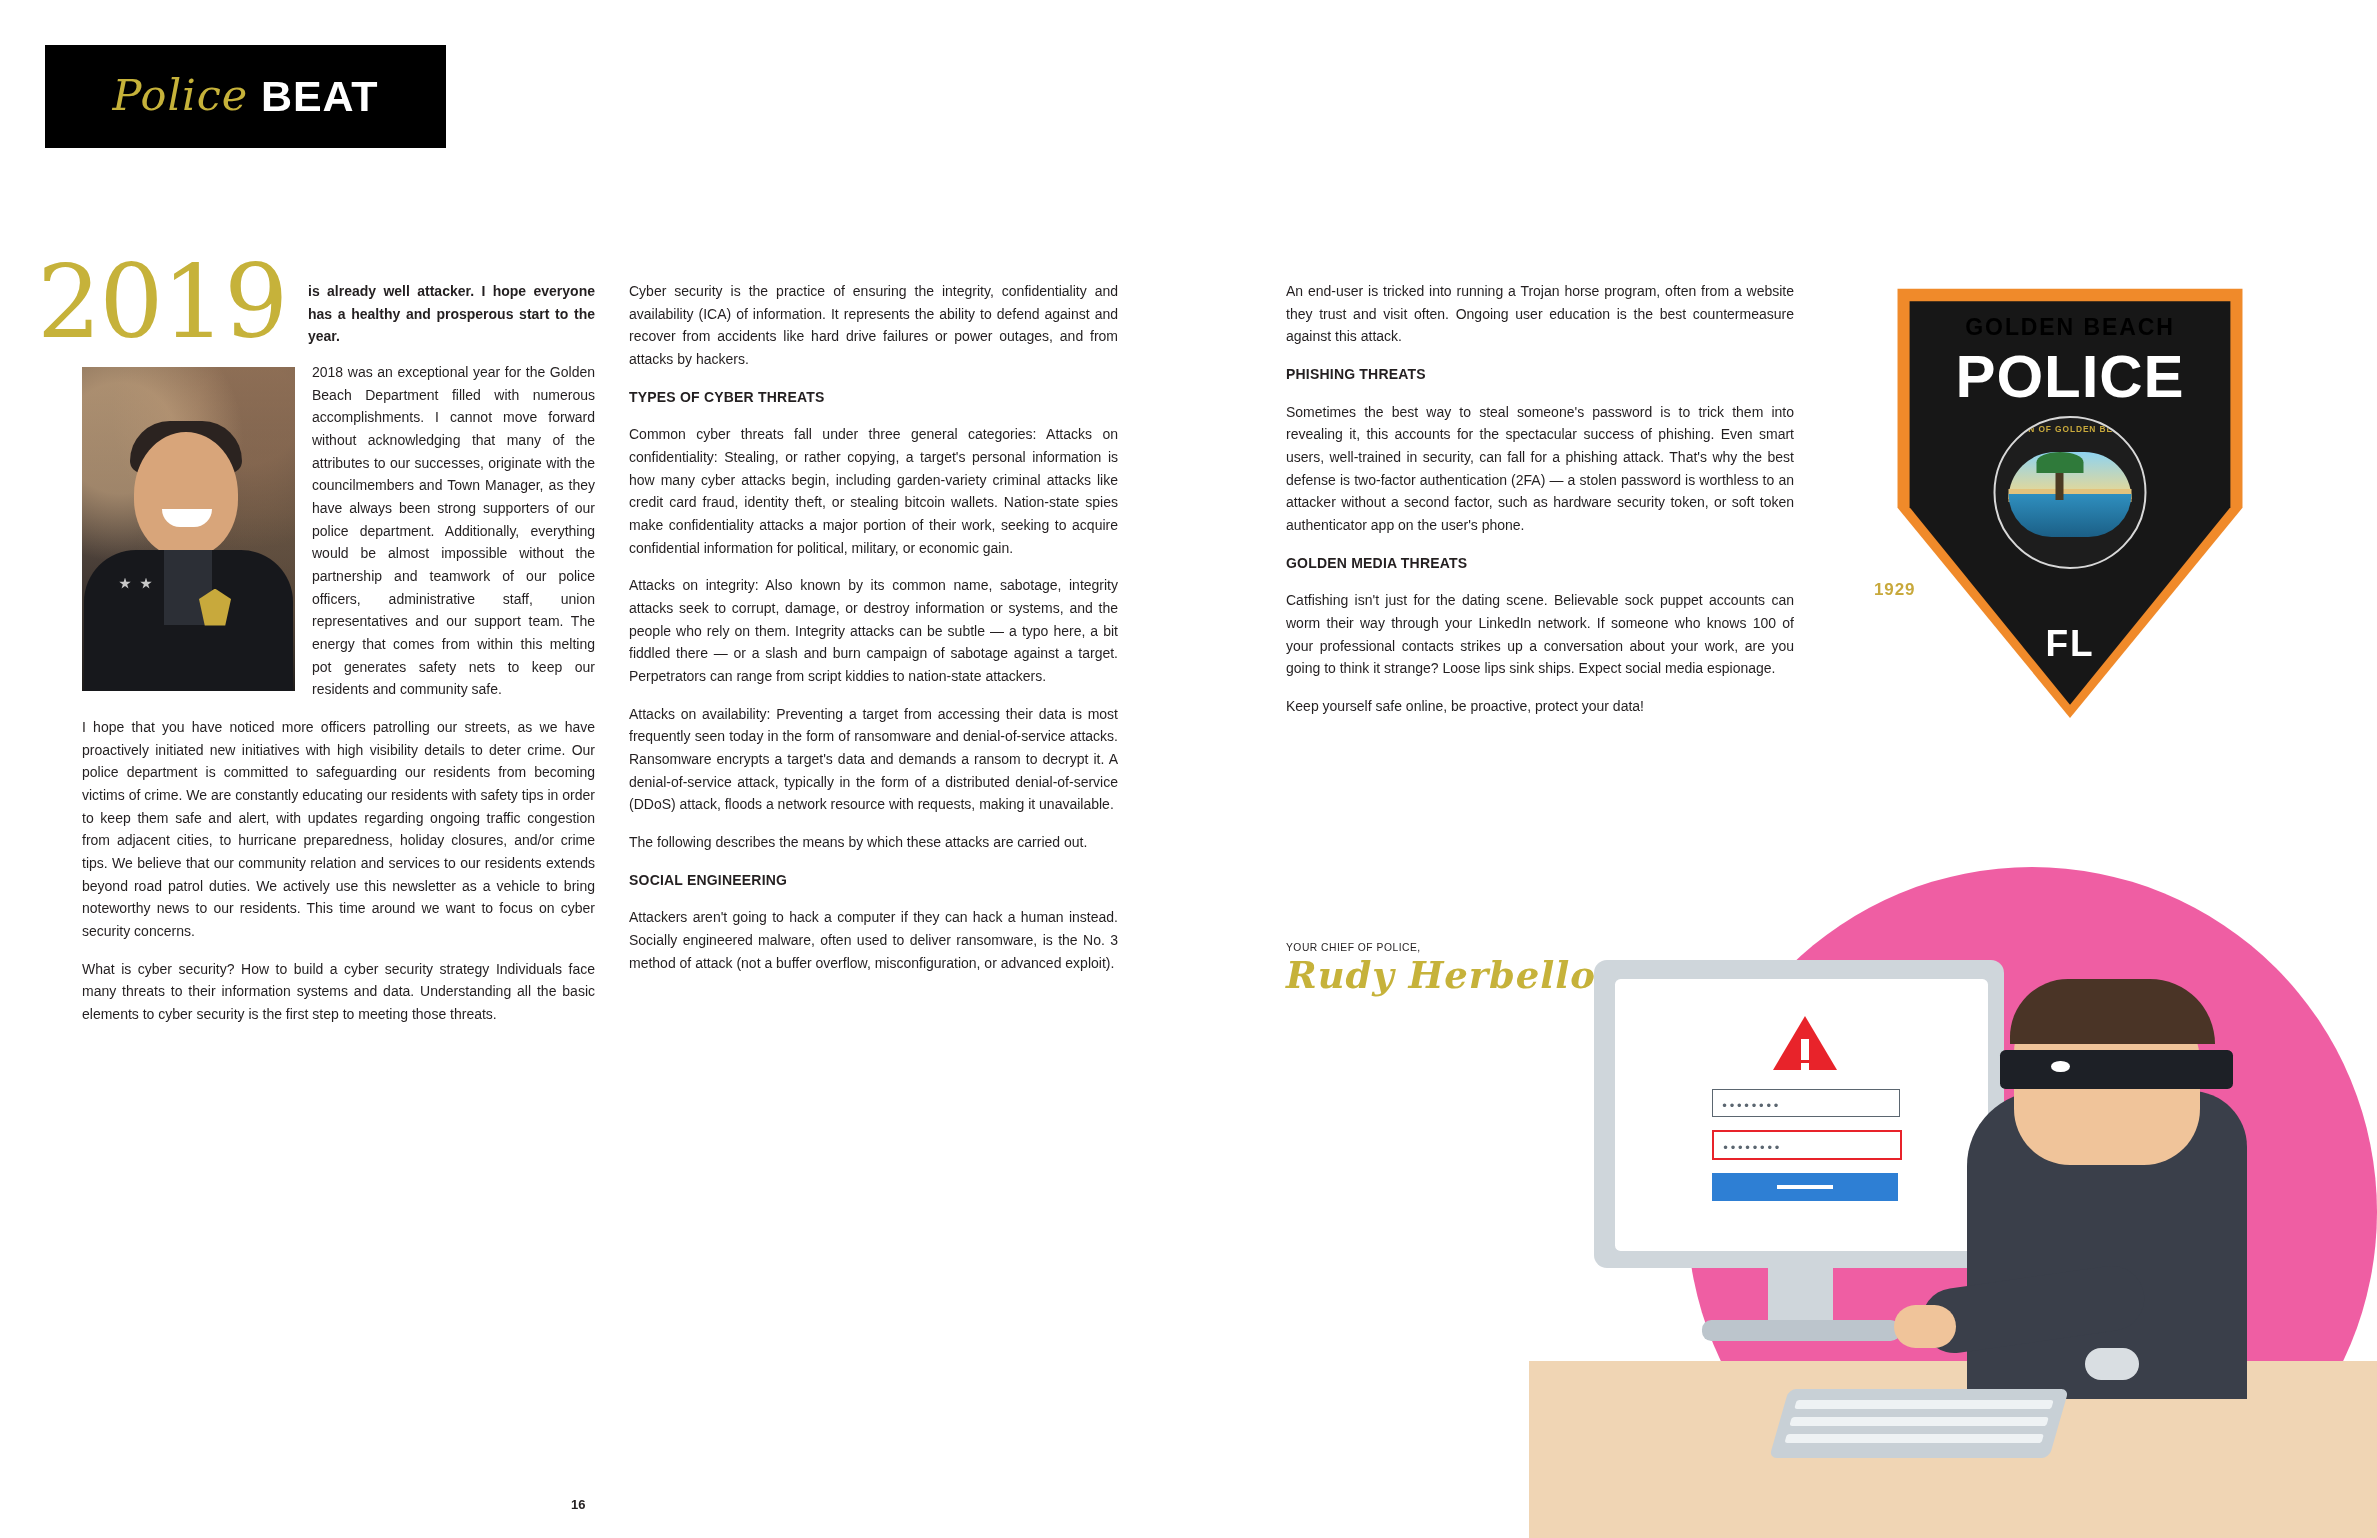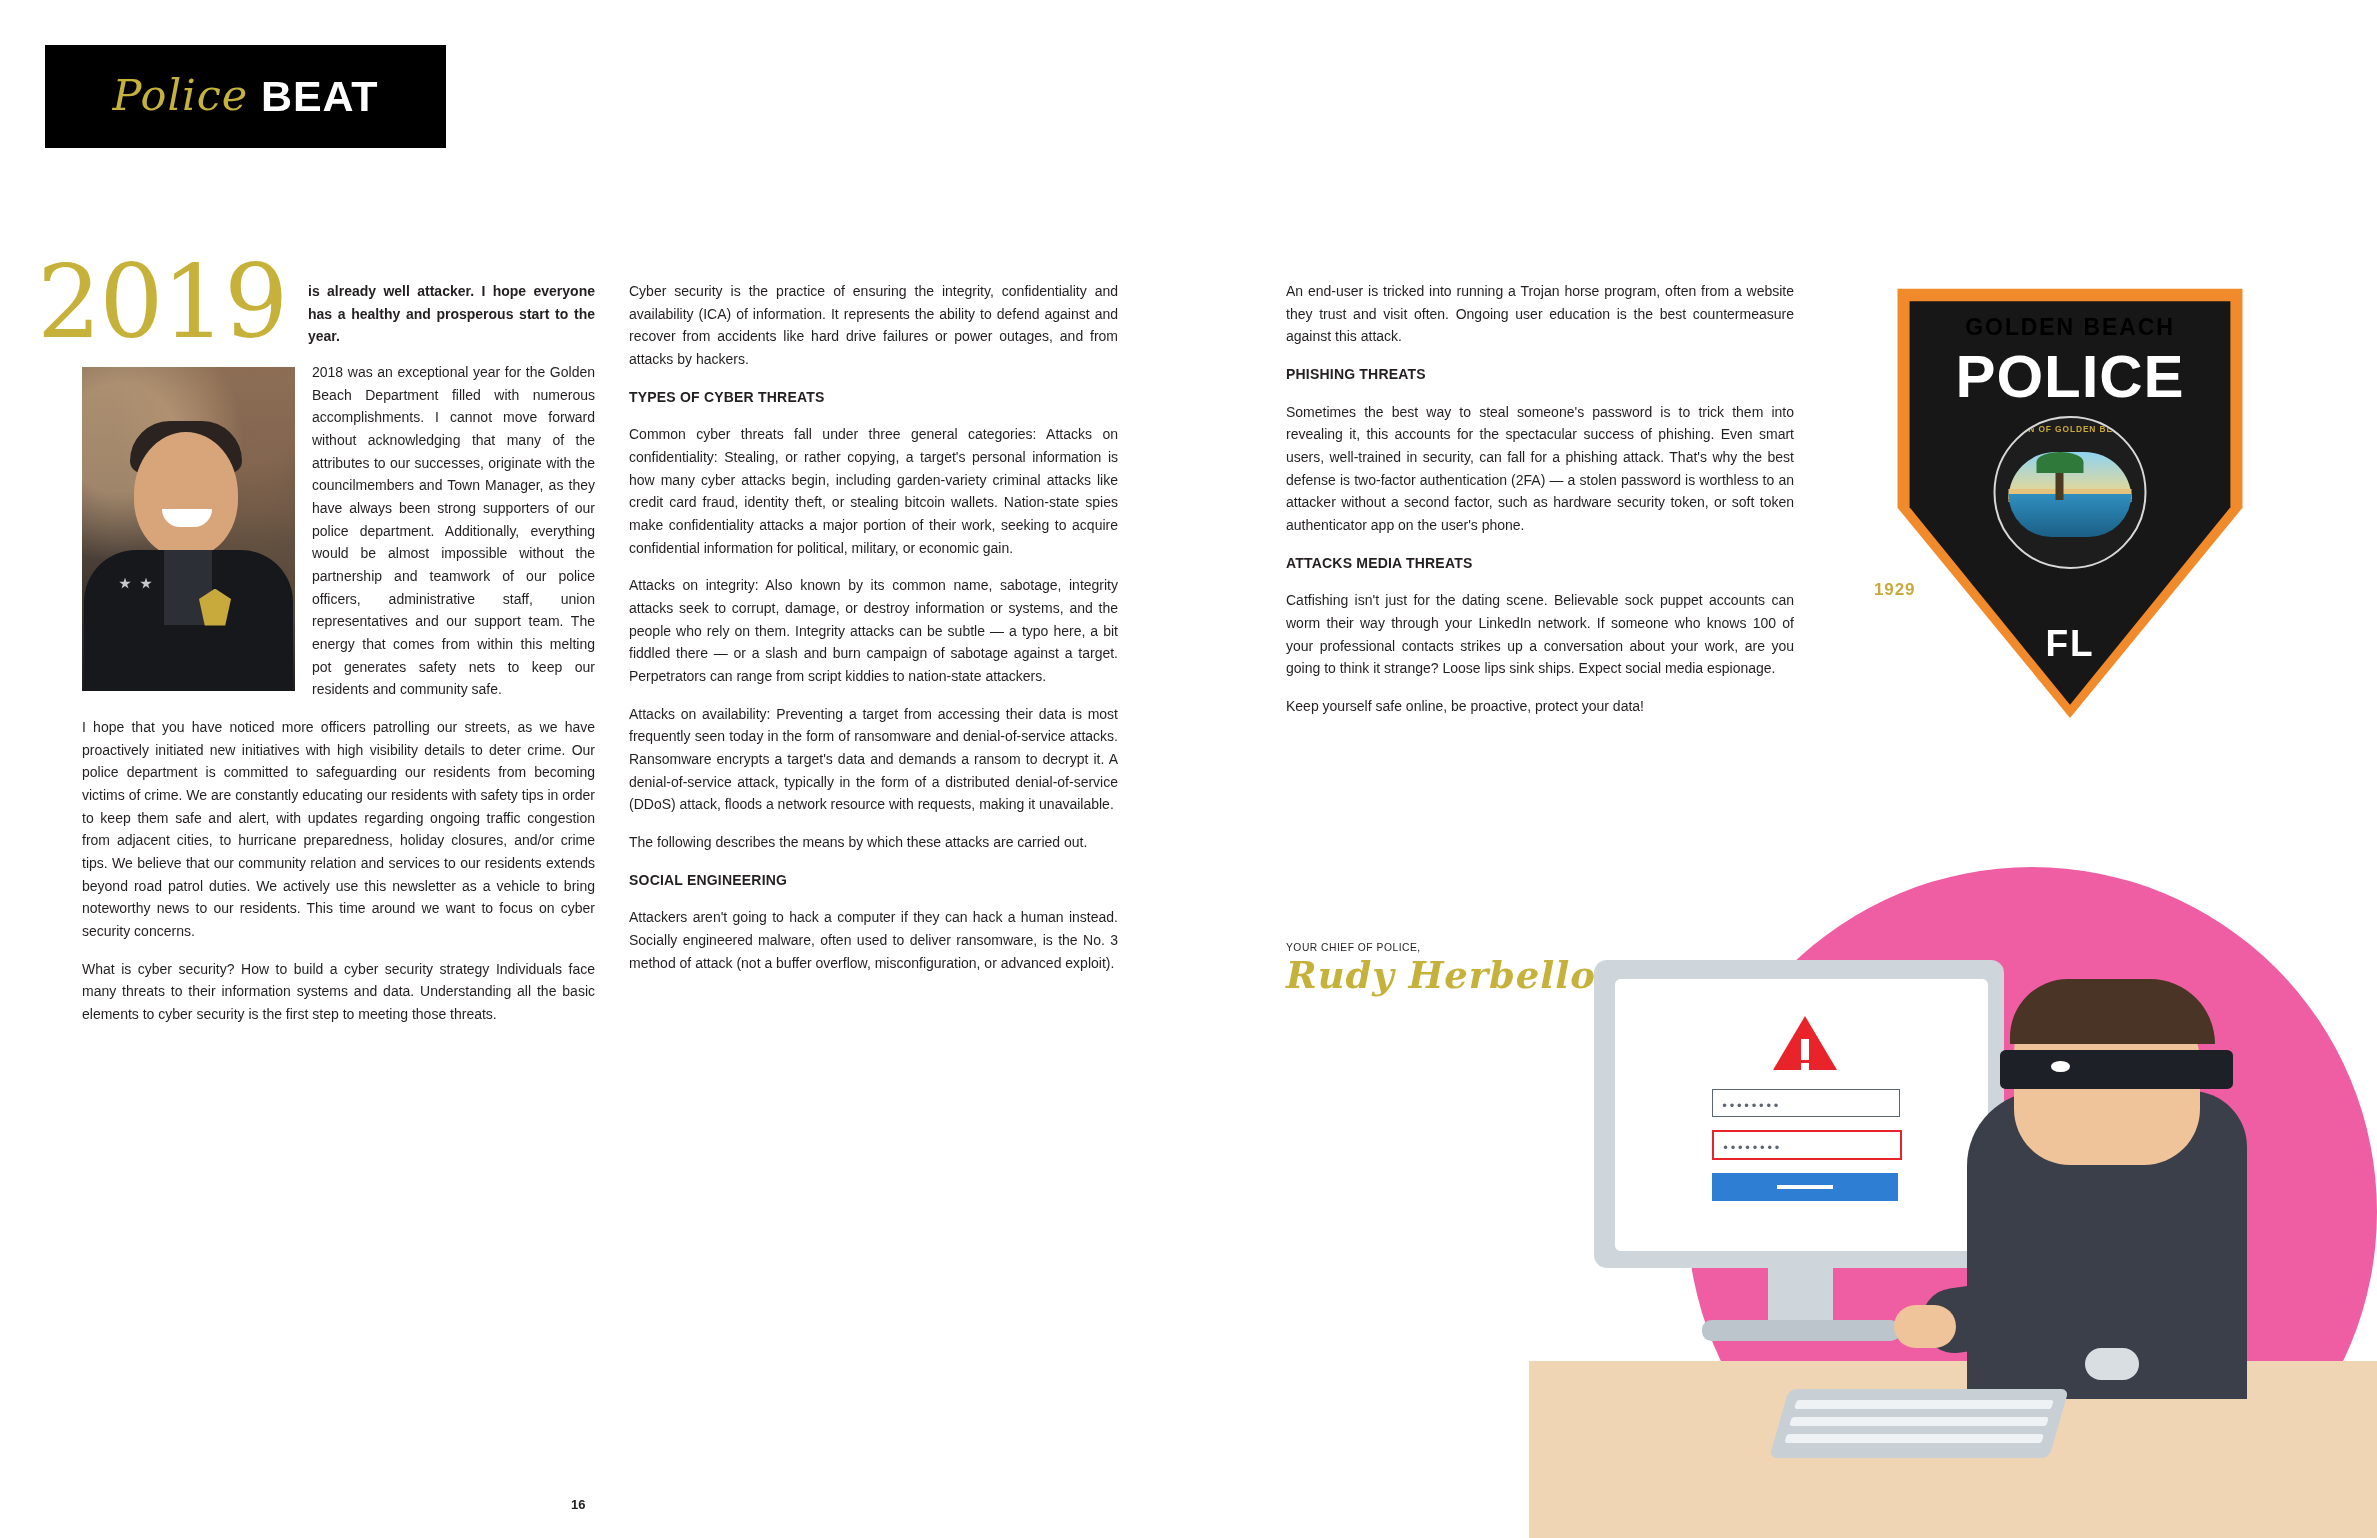--- a/index.html
+++ b/index.html
@@ -575,21 +575,21 @@
   <p>Attacks on availability: Preventing a target from accessing their data is most frequently seen today in the form of ransomware and denial-of-service attacks. Ransomware encrypts a target's data and demands a ransom to decrypt it. A denial-of-service attack, typically in the form of a distributed denial-of-service (DDoS) attack, floods a network resource with requests, making it unavailable.</p>
   <p>The following describes the means by which these attacks are carried out.</p>
   <p class="subhead">SOCIAL ENGINEERING</p>
   <p>Attackers aren't going to hack a computer if they can hack a human instead. Socially engineered malware, often used to deliver ransomware, is the No. 3 method of attack (not a buffer overflow, misconfiguration, or advanced exploit).</p>
 </div>
 
 <div class="col col3">
   <p>An end-user is tricked into running a Trojan horse program, often from a website they trust and visit often. Ongoing user education is the best countermeasure against this attack.</p>
   <p class="subhead">PHISHING THREATS</p>
   <p>Sometimes the best way to steal someone's password is to trick them into revealing it, this accounts for the spectacular success of phishing. Even smart users, well-trained in security, can fall for a phishing attack. That's why the best defense is two-factor authentication (2FA) — a stolen password is worthless to an attacker without a second factor, such as hardware security token, or soft token authenticator app on the user's phone.</p>
-  <p class="subhead">ATTACKS MEDIA THREATS</p>
+  <p class="subhead">GOLDEN MEDIA THREATS</p>
   <p>Catfishing isn't just for the dating scene. Believable sock puppet accounts can worm their way through your LinkedIn network. If someone who knows 100 of your professional contacts strikes up a conversation about your work, are you going to think it strange? Loose lips sink ships. Expect social media espionage.</p>
   <p>Keep yourself safe online, be proactive, protect your data!</p>
 </div>
 
 <div class="sig-label">YOUR CHIEF OF POLICE,</div>
 <div class="sig-name">Rudy Herbello</div>
 
 <div class="badge-art">
   <div class="badge-shape"></div>
   <div class="badge-inner"></div>

